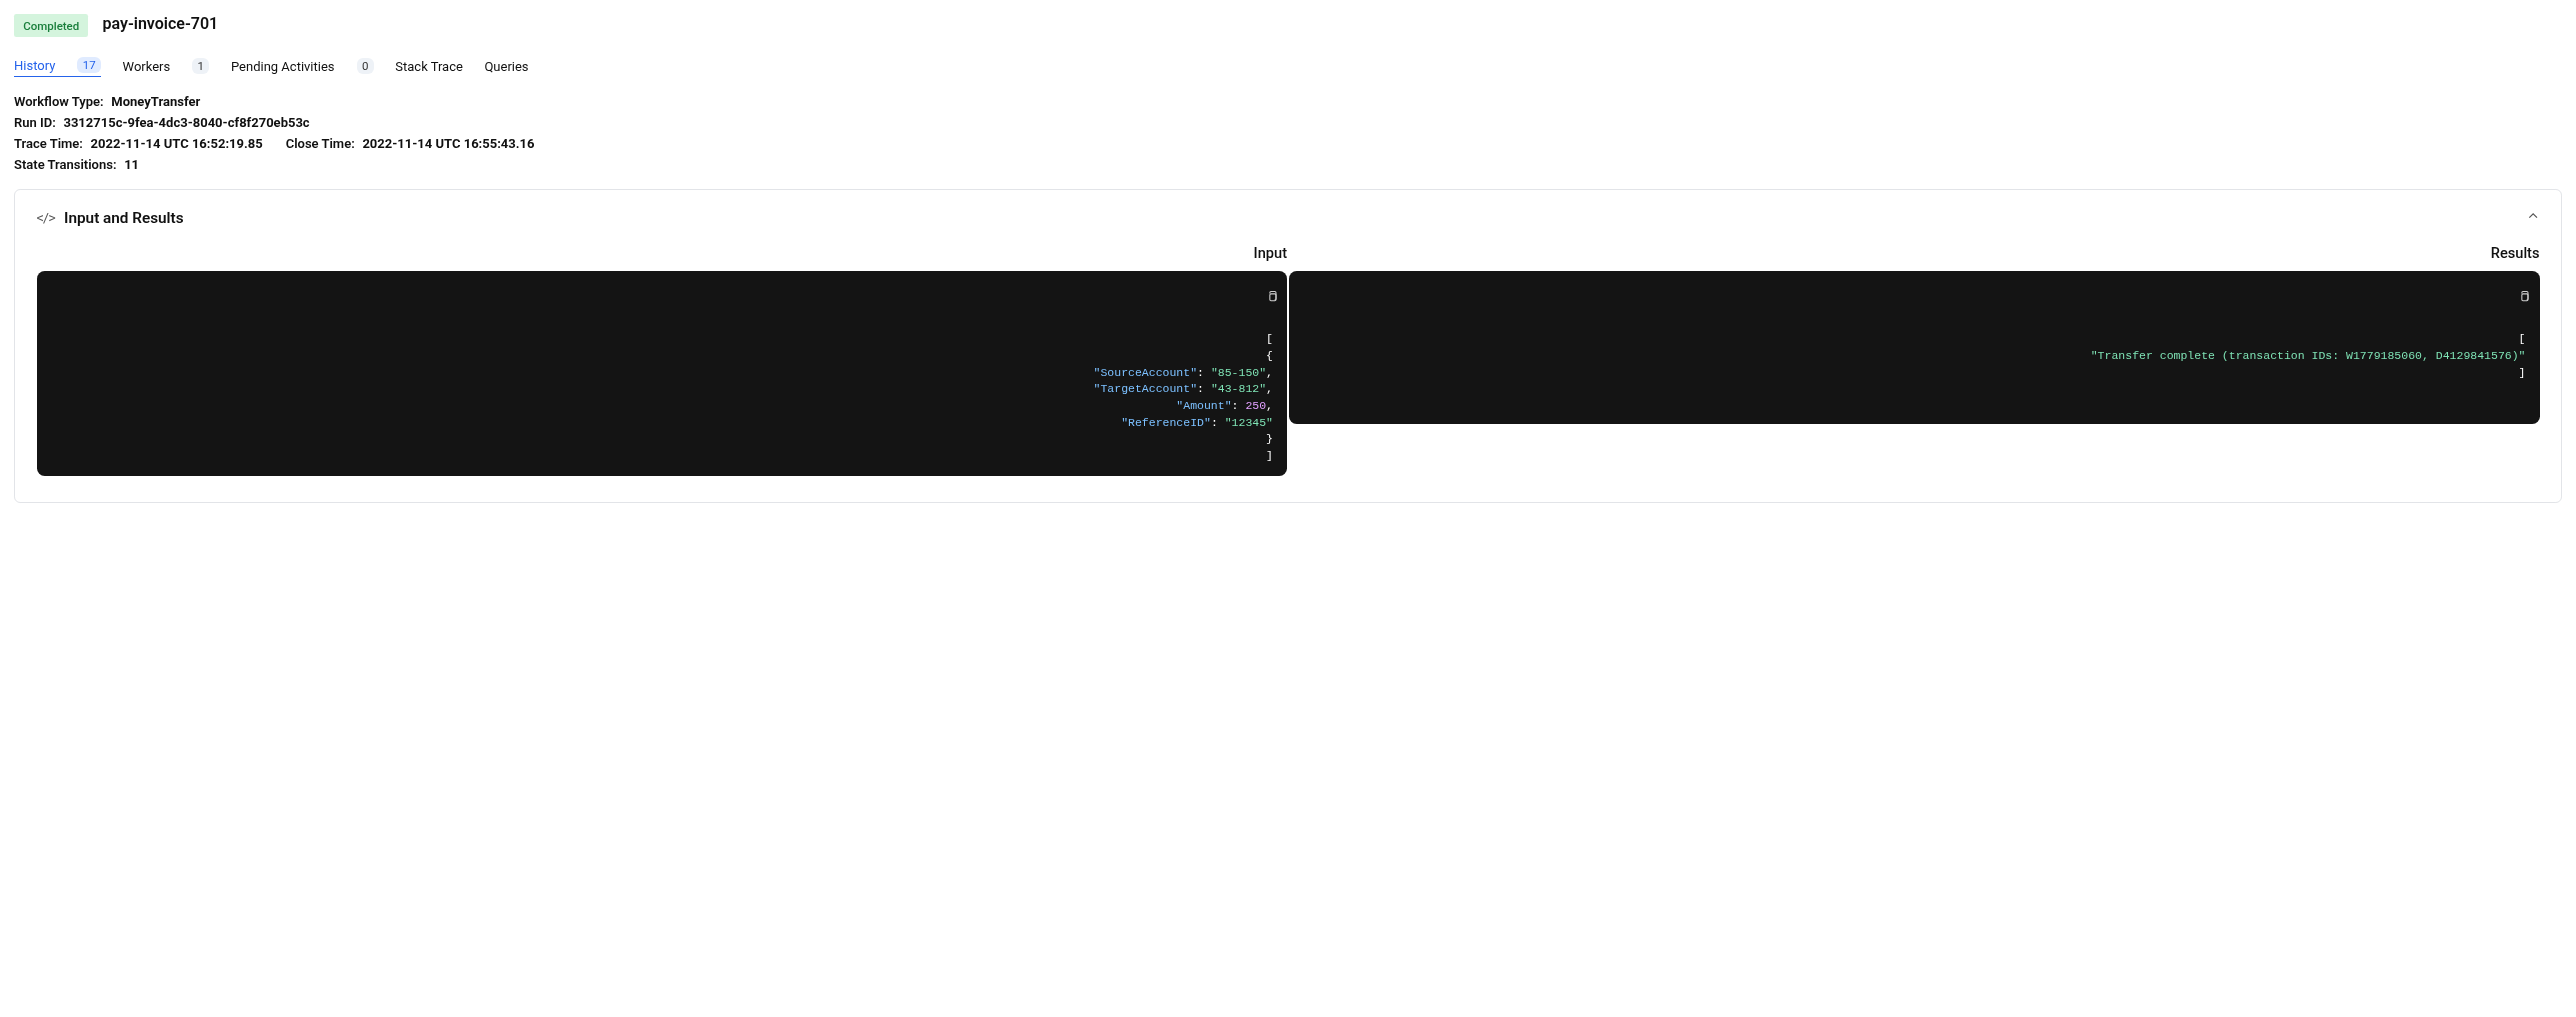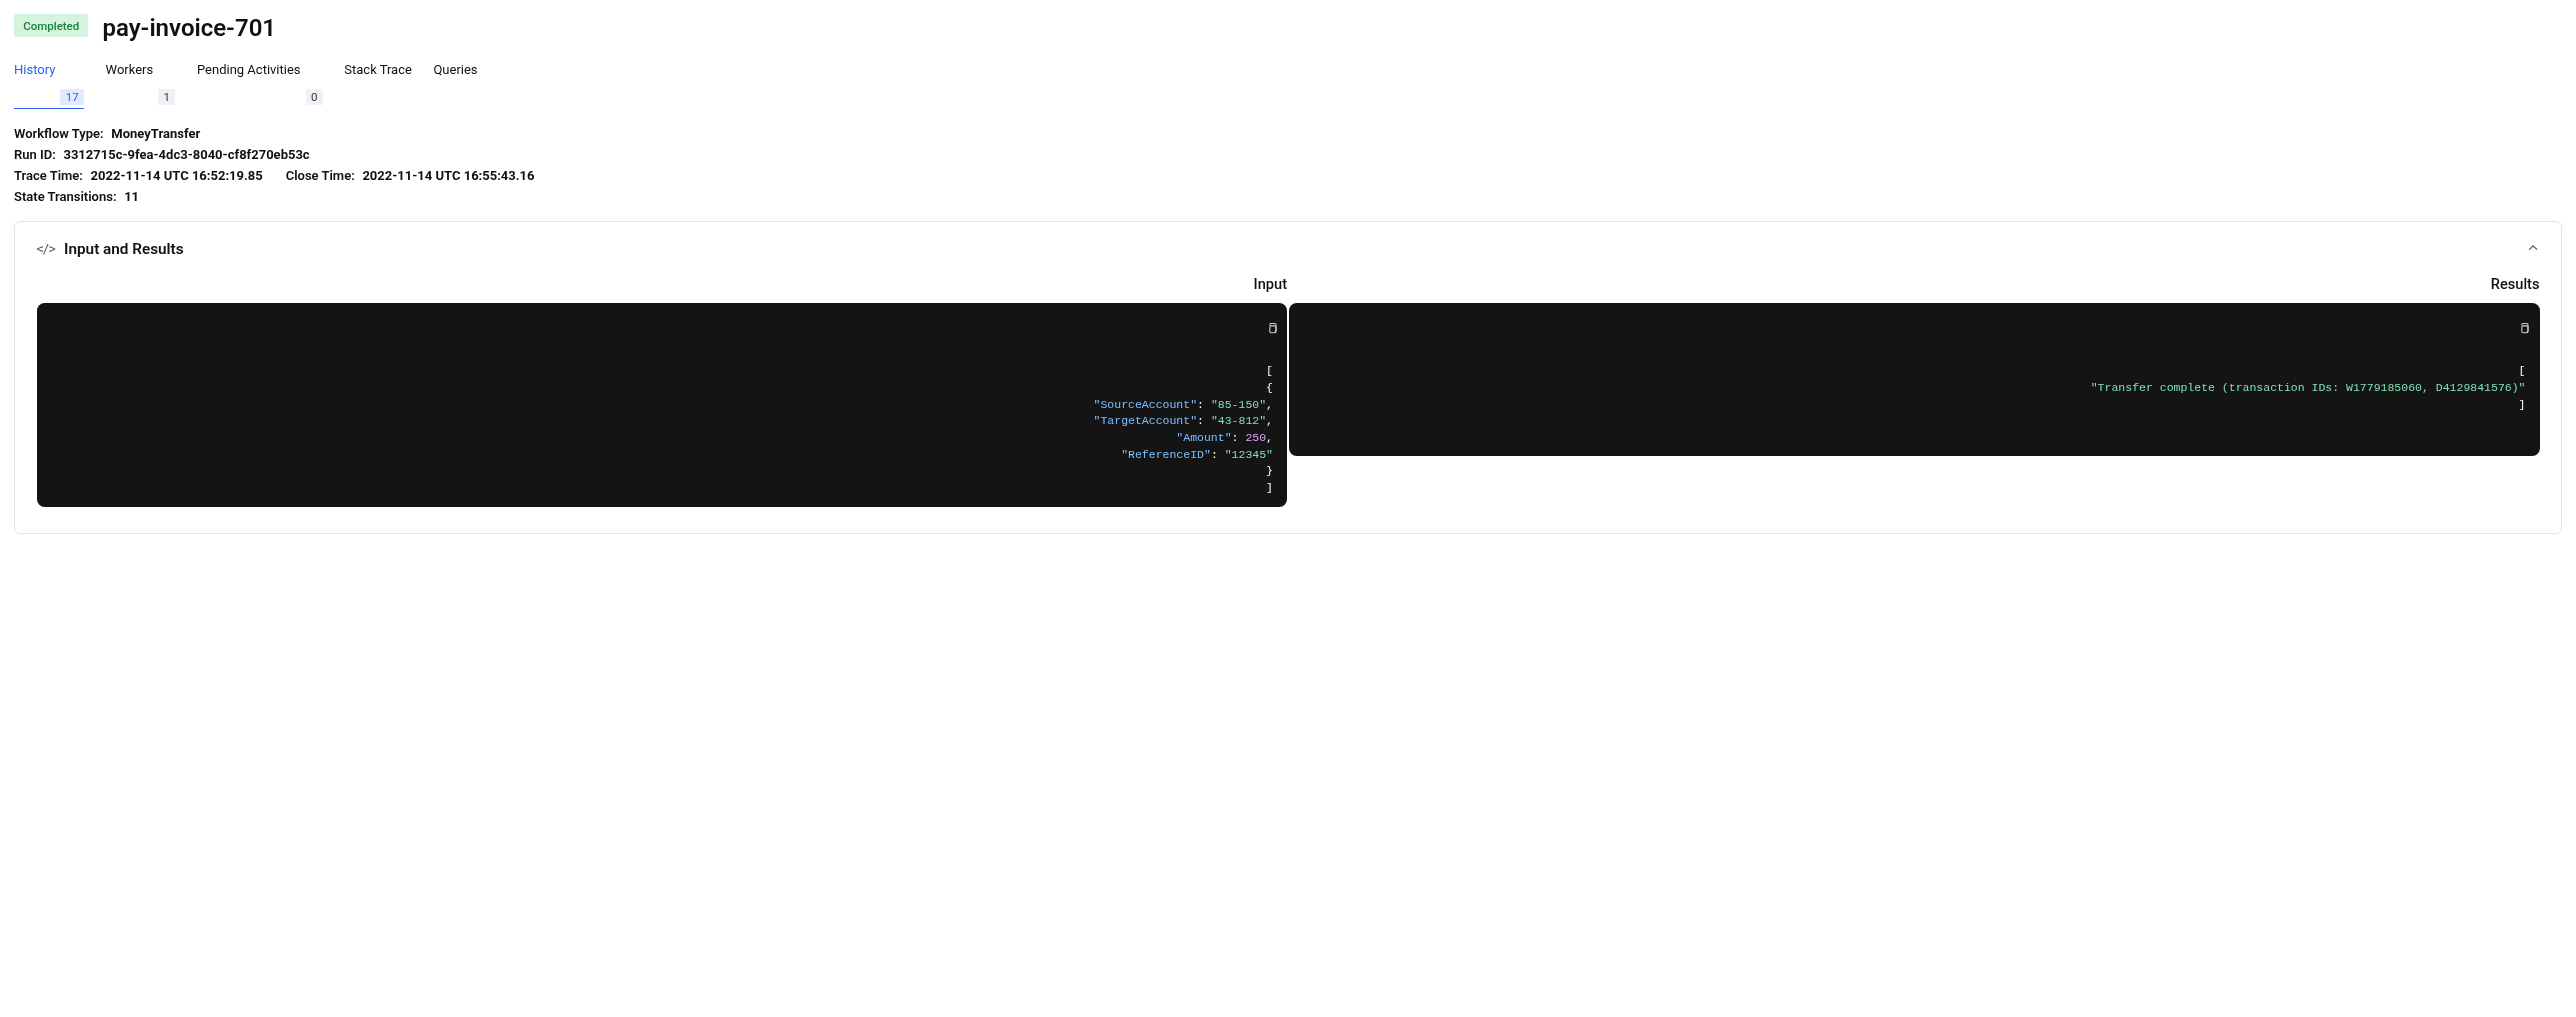--- a/index.html
+++ b/index.html
@@ -18,47 +18,46 @@
   }
   .status-badge {
     background: #d4f4dd;
     color: #1a7f3c;
     padding: 4.6px 9.2px;
     border-radius: 2.3px;
     font-size: 11.5px;
     font-weight: 500;
   }
   .page-title {
-    font-size: 24px;
+    font-size: 16px;
     font-weight: 600;
   }
   .tabs {
     display: flex;
     gap: 21.5px;
     margin-bottom: 17px;
   }
   .tab {
     display: flex;
-    align-items: flex-start;
-    gap: 5px;
+    align-items: flex-end;
+    gap: 22px;
     font-size: 13px;
     cursor: pointer;
     padding-bottom: 3.1px;
   }
   .tab.active {
     color: #2563eb;
     border-bottom: 1.5px solid #2563eb;
   }
   .tab-count {
     background: #e0ebff;
     color: #2563eb;
     padding: 0.8px 5.4px;
-    border-radius: 1px;
-    font-size: 11.5px;
-    margin-top: 27px;
+    border-radius: 6px;
+    font-size: 11.5px;
   }
   .tab:not(.active) .tab-count {
     background: #eef2f7;
     color: #333;
   }
   .meta {
     display: flex;
     flex-direction: column;
     gap: 6.1px;
     margin-bottom: 17px;

